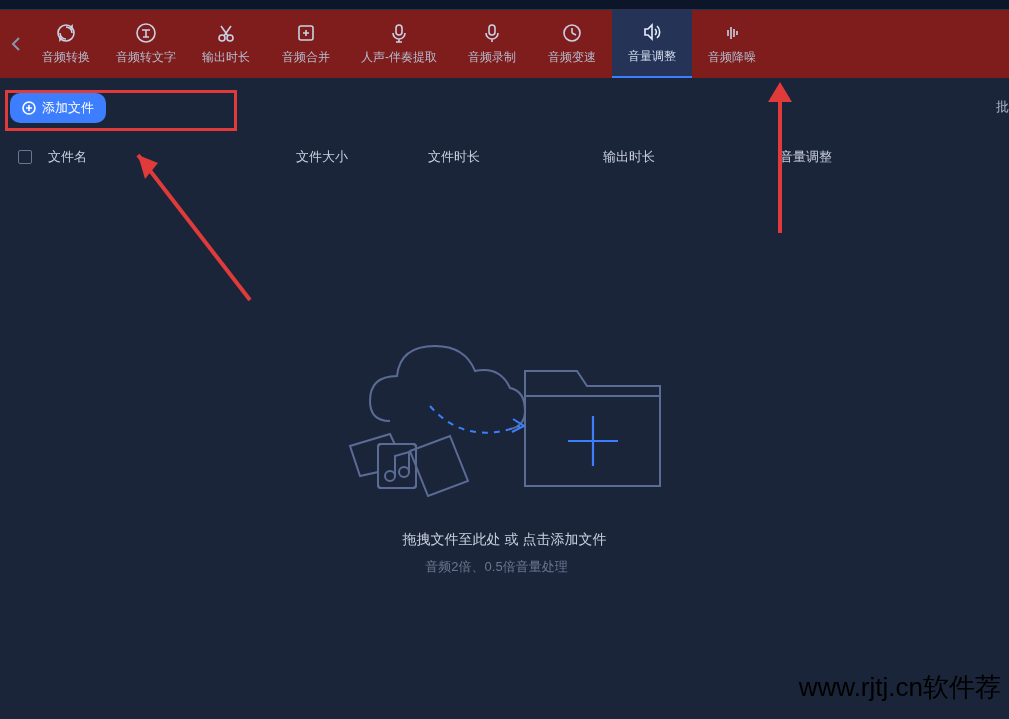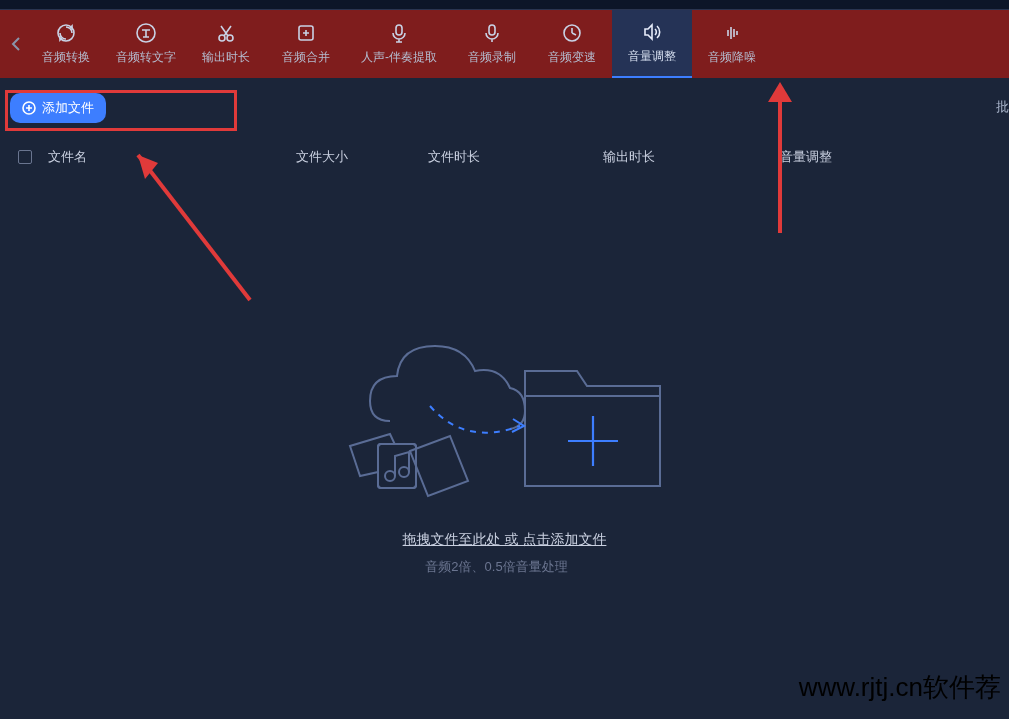--- a/index.html
+++ b/index.html
@@ -137,21 +137,20 @@
     }
     .illustration svg { stroke: #5a6c95; fill: none; stroke-width: 2; }
     .empty-text {
       position: absolute;
       top: 355px;
       left: 0;
       right: 0;
       text-align: center;
       font-size: 14px;
       color: #c9d0e0;
-      text-decoration: underline;
     }
     .empty-sub {
       position: absolute;
       top: 382px;
       left: 0;
       right: 16px;
       text-align: center;
       font-size: 13px;
       color: #6b7590;
     }

